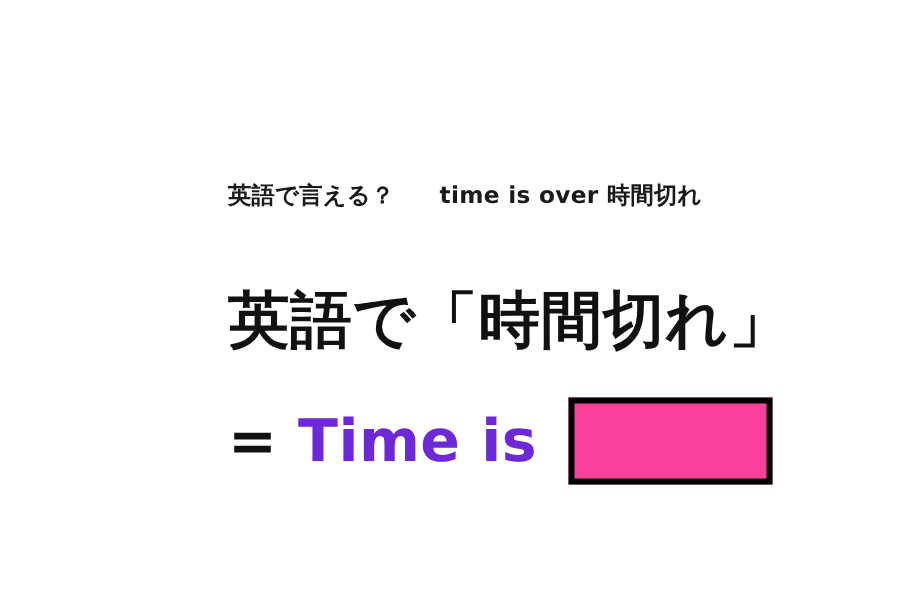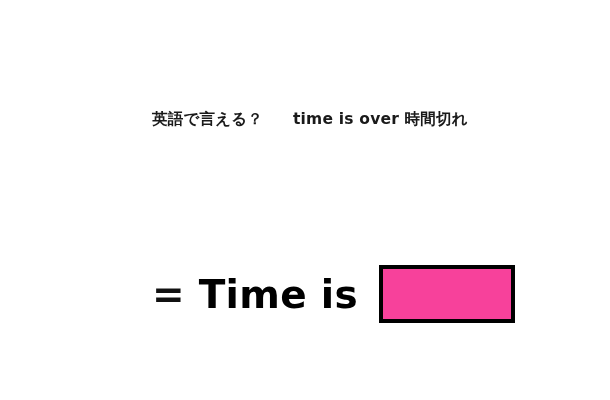--- a/index.html
+++ b/index.html
@@ -28,20 +28,21 @@
     display: flex;
     align-items: baseline;
     white-space: nowrap;
     color: #1a1a1a;
     font-weight: bold;
     font-size: 15.5px;
     letter-spacing: 0.2px;
   }
   .prompt-question {
     font-size: 15.5px;
+    margin-top: 11px;
   }
   .prompt-gap {
     display: inline-block;
     width: 30px;
   }
   .prompt-answer-hint {
     font-size: 15.5px;
   }
 
   
@@ -68,21 +69,21 @@
     height: 56px;
   }
   .equals-sign {
     color: #111111;
     font-weight: bold;
     font-size: 39px;
     line-height: 1;
     margin-right: 14px;
   }
   .answer-prefix {
-    color: #000000;
+    color: #6d28d9;
     font-weight: bold;
     font-size: 39px;
     line-height: 1;
     letter-spacing: 0.3px;
   }
   .redaction-box {
     width: 136px;
     height: 58px;
     margin-left: 21px;
     background: #F7419B;
@@ -94,20 +95,21 @@
 <body>
 
 <div class="quiz-card">
 
   <div class="prompt-line">
     <span class="prompt-question">英語で言える？</span>
     <span class="prompt-gap"></span>
     <span class="prompt-answer-hint">time is over 時間切れ</span>
   </div>
 
+  <div class="headline">英語で「時間切れ」</div>
 
   <div class="answer-row">
     <span class="equals-sign">=</span>
     <span class="answer-prefix">Time is</span>
     <span class="redaction-box" style="background: rgb(247, 65, 155); border-color: rgb(0, 0, 0);"></span>
   </div>
 
 </div>
 
 </body></html>

